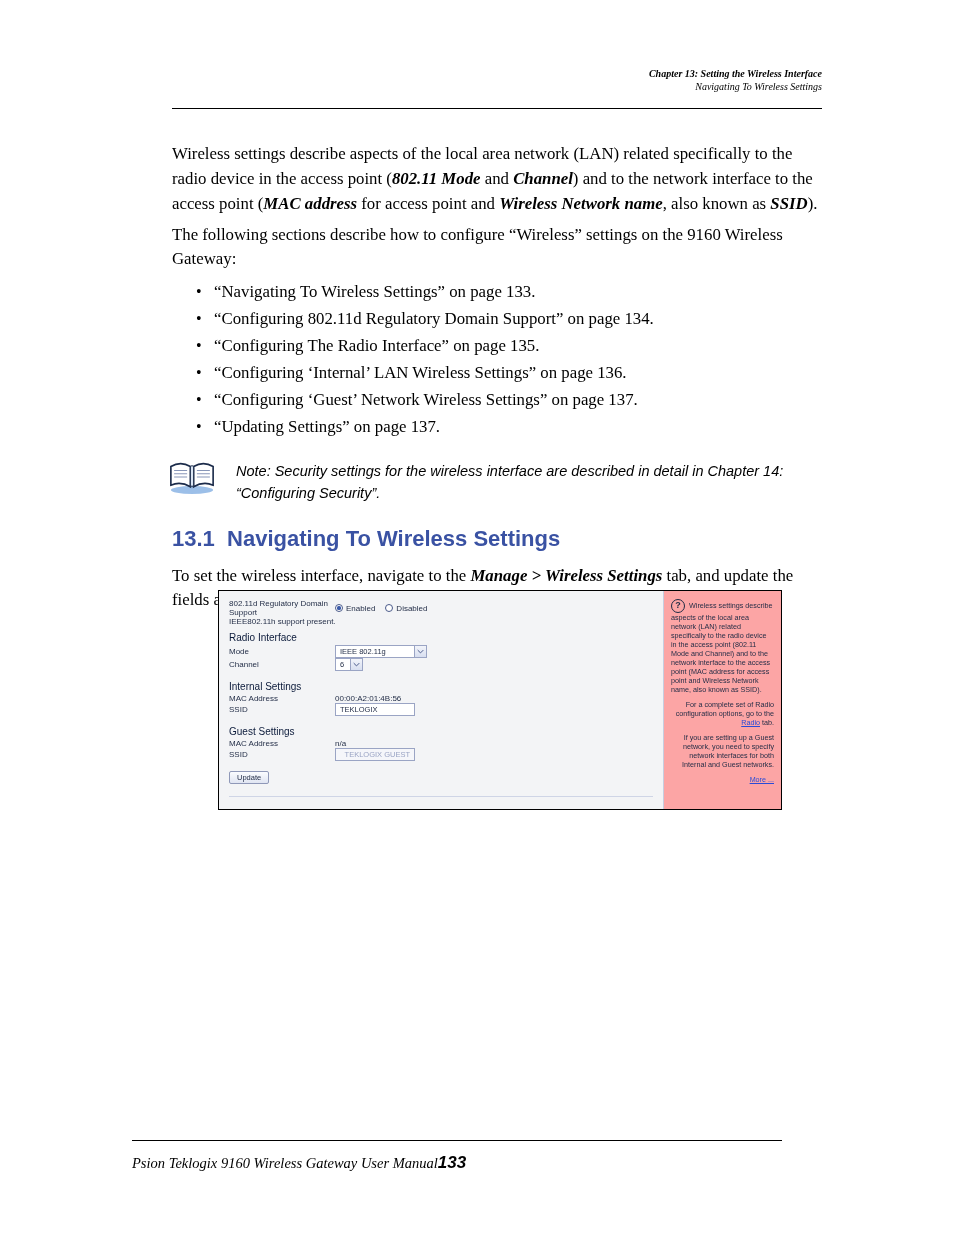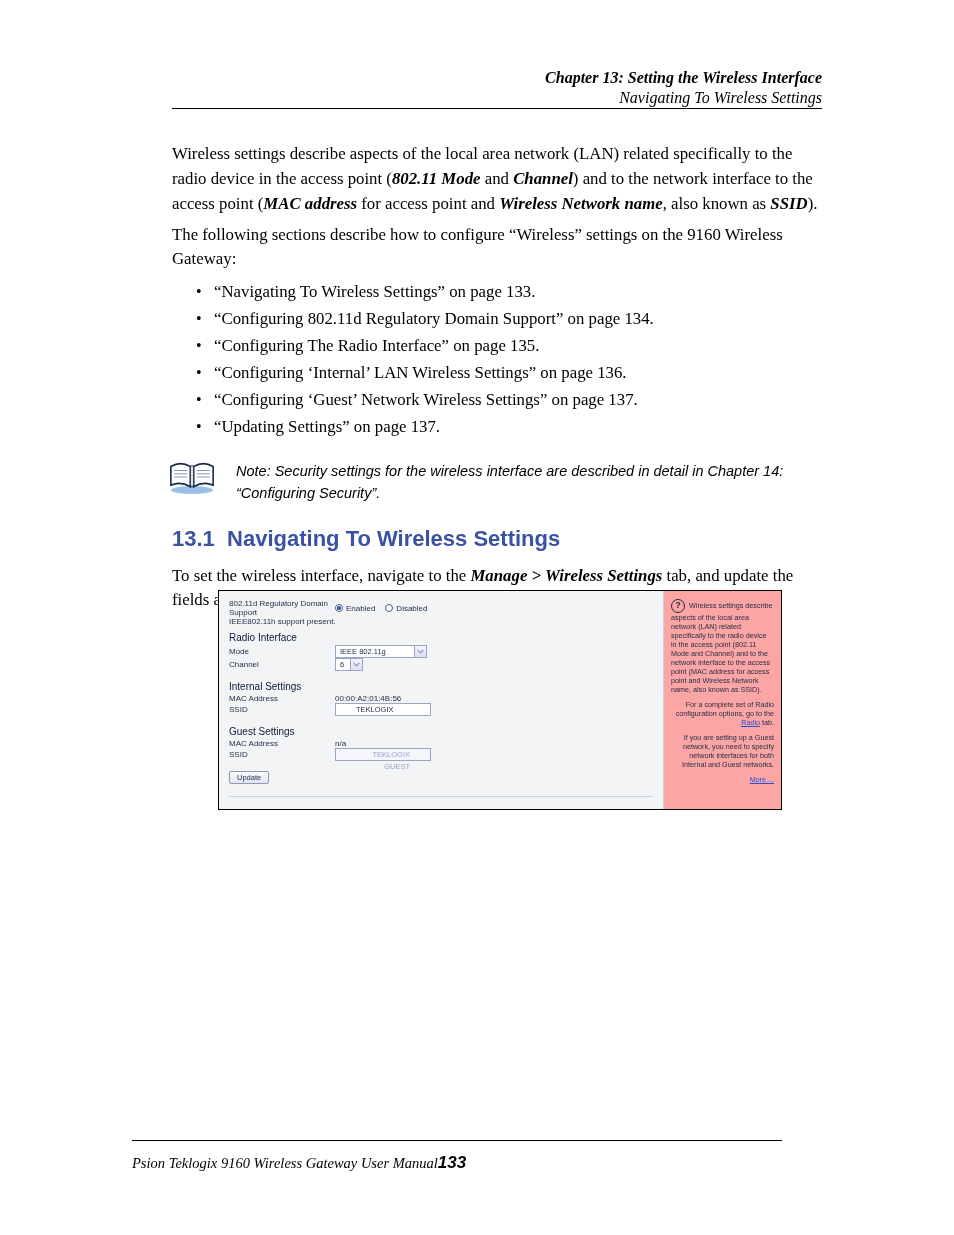--- a/index.html
+++ b/index.html
@@ -1,20 +1,20 @@
 <!DOCTYPE html>
 <html><head>
 <meta charset="utf-8">
 <style>
   * { margin: 0; padding: 0; box-sizing: border-box; }
   html, body { width: 954px; height: 1235px; background: #fff; font-family: "Times New Roman", Times, serif; color: #000; }
   .page { position: relative; width: 954px; height: 1235px; }
 
   
-  .runhead { position: absolute; top: 68px; right: 132px; text-align: right; font-size: 16px; line-height: 1.25; font-style: italic; color: #000; }
+  .runhead { position: absolute; top: 68px; right: 132px; text-align: right; font-size: 10px; line-height: 1.25; font-style: italic; color: #000; }
   .runhead .chap { font-weight: 600; }
   .runhead .sec  { font-weight: 400; }
   .rule-top { position: absolute; top: 108px; left: 172px; right: 132px; height: 1px; background: #000; }
 
   
   .body { position: absolute; top: 142px; left: 172px; width: 650px; font-size: 16.8px; line-height: 1.48; }
   .body p { margin-bottom: 6px; text-align: left; }
   .body p + p { margin-top: 6px; }
   .refbold { font-style: italic; font-weight: 700; }
 
@@ -50,21 +50,21 @@
 
   .shot-subhead { font-weight: 400; font-size: 10px; margin-top: 10px; margin-bottom: 2px; color: #0b1a3a; }
   .sub-first { margin-top: 6px; }
 
   .faux-select { display: inline-flex; align-items: stretch; border: 1px solid #9aa4c4; background: #fff; height: 13px; }
   .faux-select .sv { padding: 0 4px; font-size: 7.5px; line-height: 12px; min-width: 78px; color: #1f2a44; }
   .faux-select.small .sv { min-width: 14px; }
   .faux-select .dd { width: 12px; background: linear-gradient(#f2f4fa,#d8dff0); border-left: 1px solid #9aa4c4; display: flex; align-items: center; justify-content: center; }
   .faux-select .dd svg { width: 7px; height: 7px; }
 
-  .faux-input { border: 1px solid #9aa4c4; background: #fff; height: 13px; width: 96px; padding: 0 20px; font-size: 7.5px; line-height: 12px; color: #1f2a44; }
+  .faux-input { border: 1px solid #9aa4c4; background: #fff; height: 13px; width: 80px; padding: 0 4px; font-size: 7.5px; line-height: 12px; color: #1f2a44; }
   .faux-input.disabled { color: #9aa4c4; background: #f5f6fa; text-align: right; }
 
   .shot-btn { margin-top: 10px; display: inline-block; border: 1px solid #8f98b8; background: linear-gradient(#fbfcff,#e0e5f2); font-size: 7.5px; padding: 1px 7px; color: #1f2a44; border-radius: 2px; }
 
   .side-q { display: inline-flex; align-items: center; justify-content: center; width: 14px; height: 14px; border: 1.5px solid #1f2a44; border-radius: 50%; font-weight: 700; font-size: 9px; margin-right: 2px; }
   .side-block { margin-top: 6px; text-align: right; }
   .side a, .shot-side a { color: #2a4bd7; text-decoration: underline; }
 
   .shot-hr { height: 1px; background: #cfd5e6; margin-top: 12px; }
 

